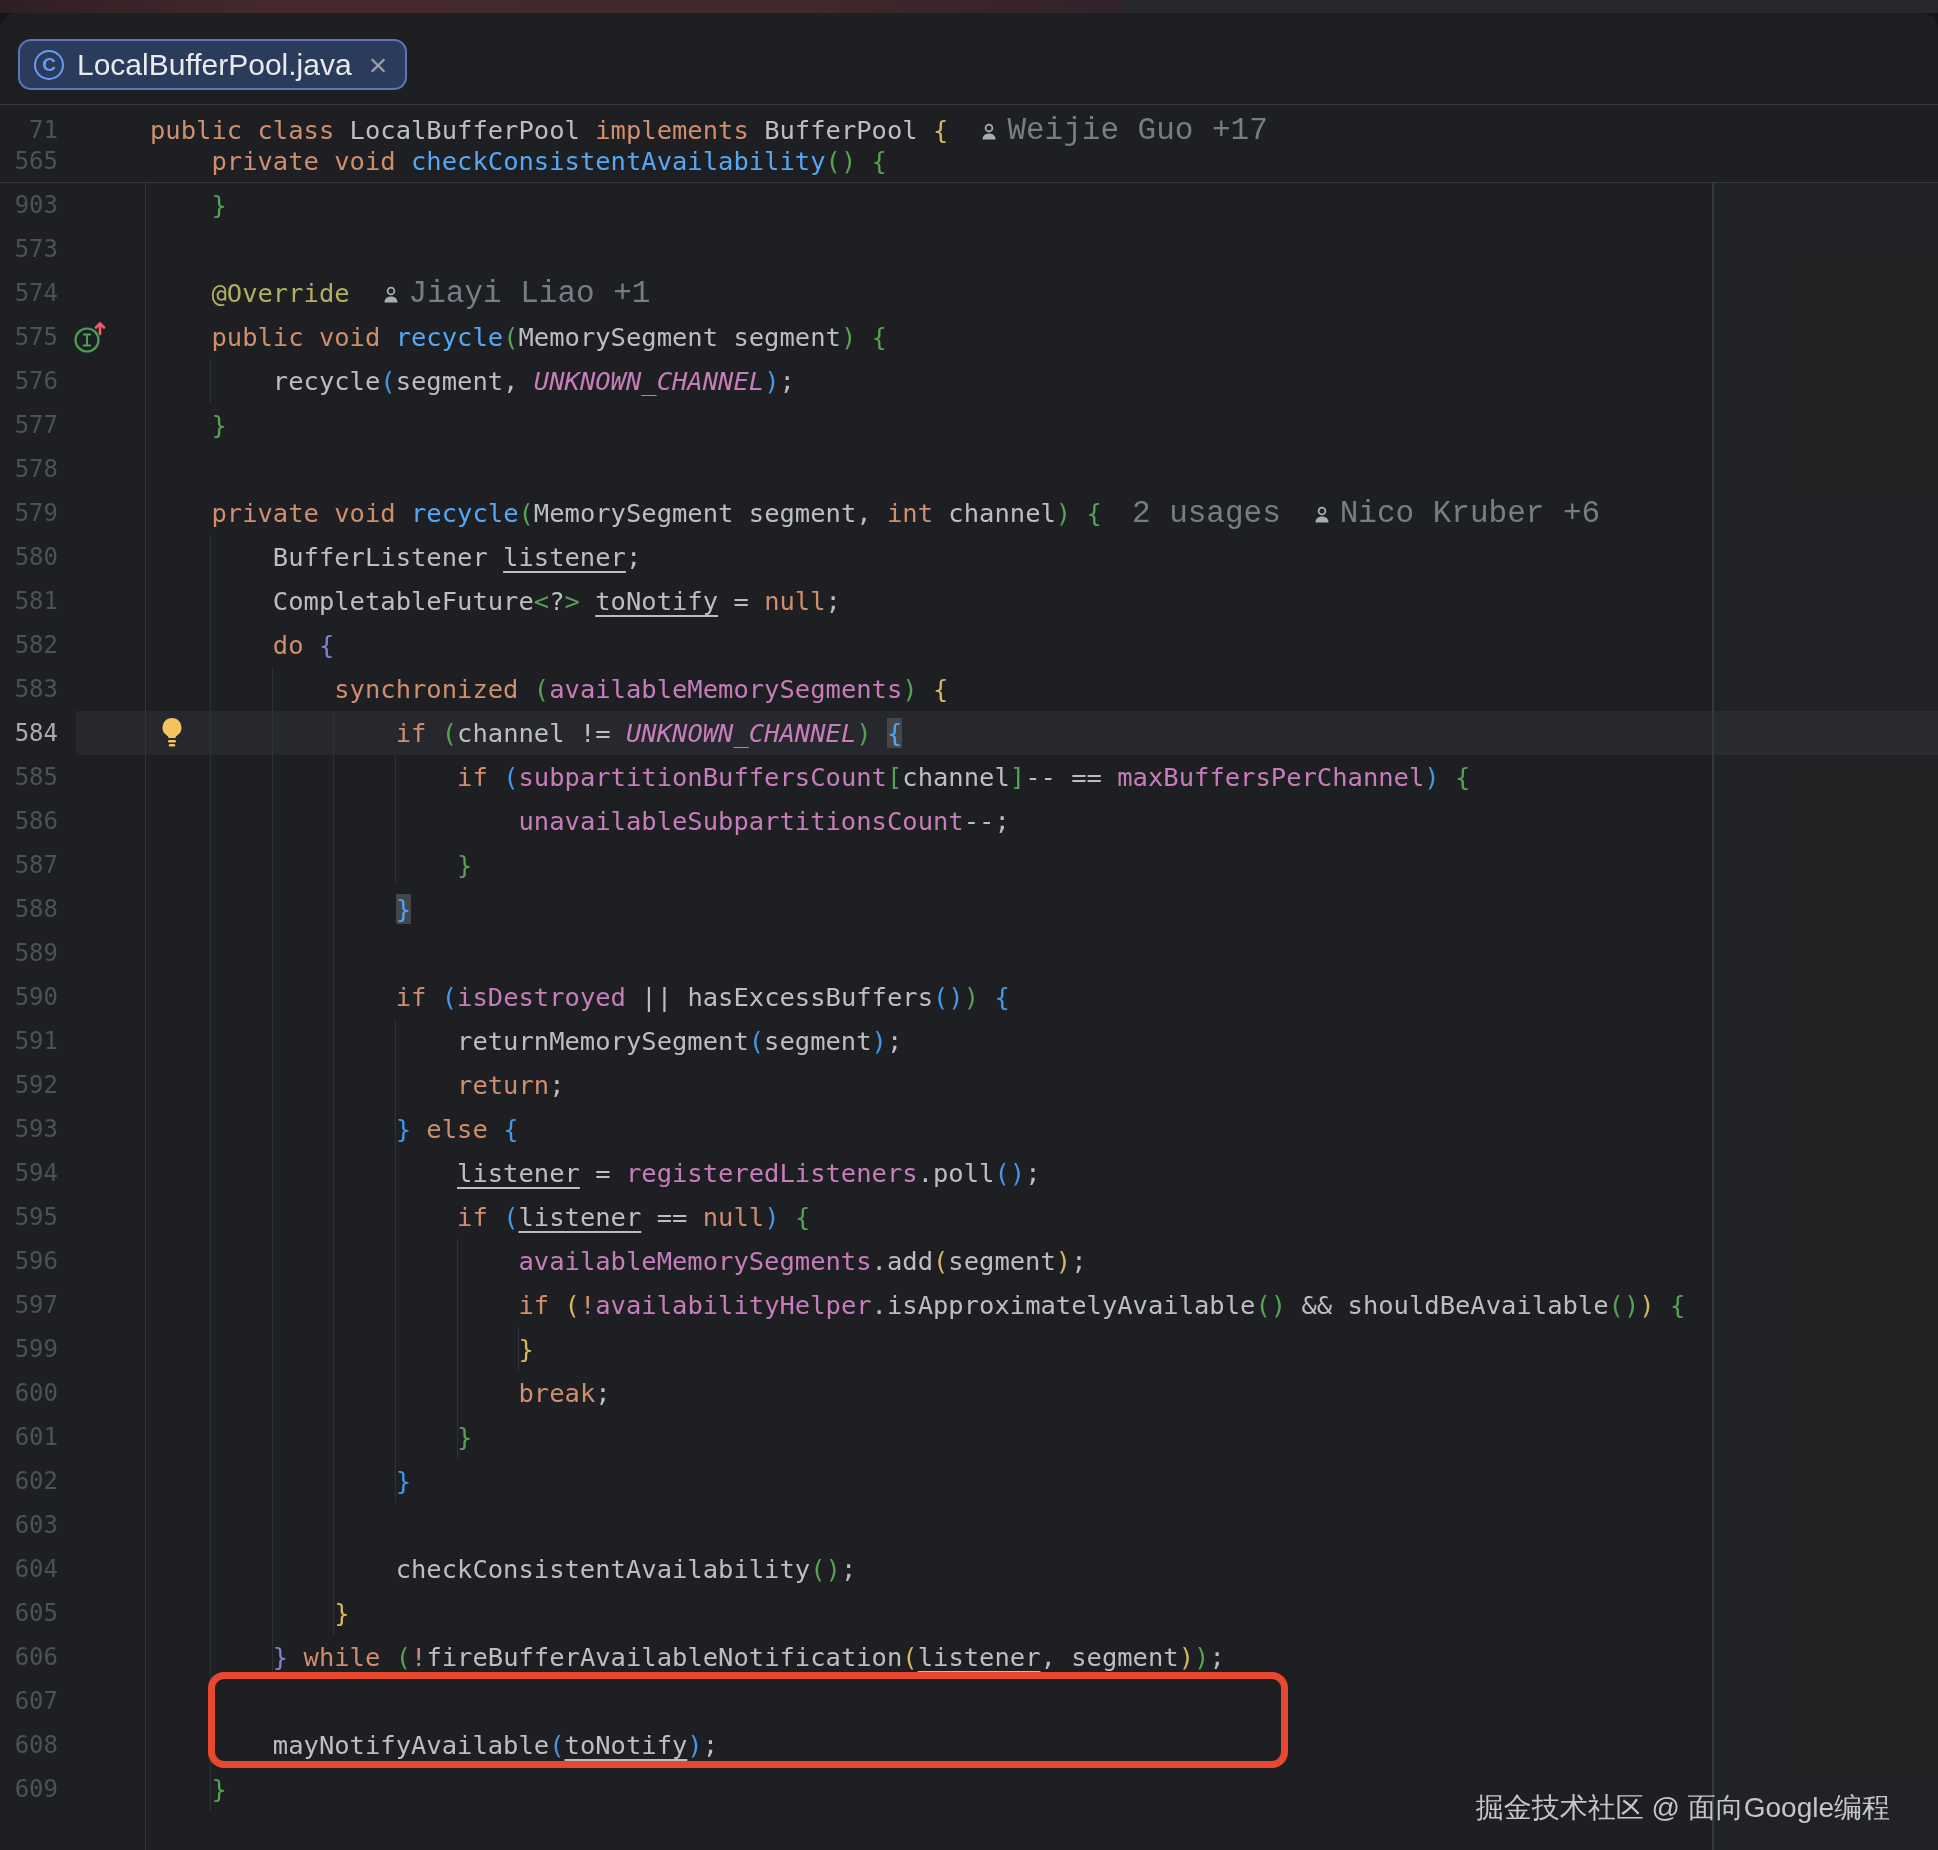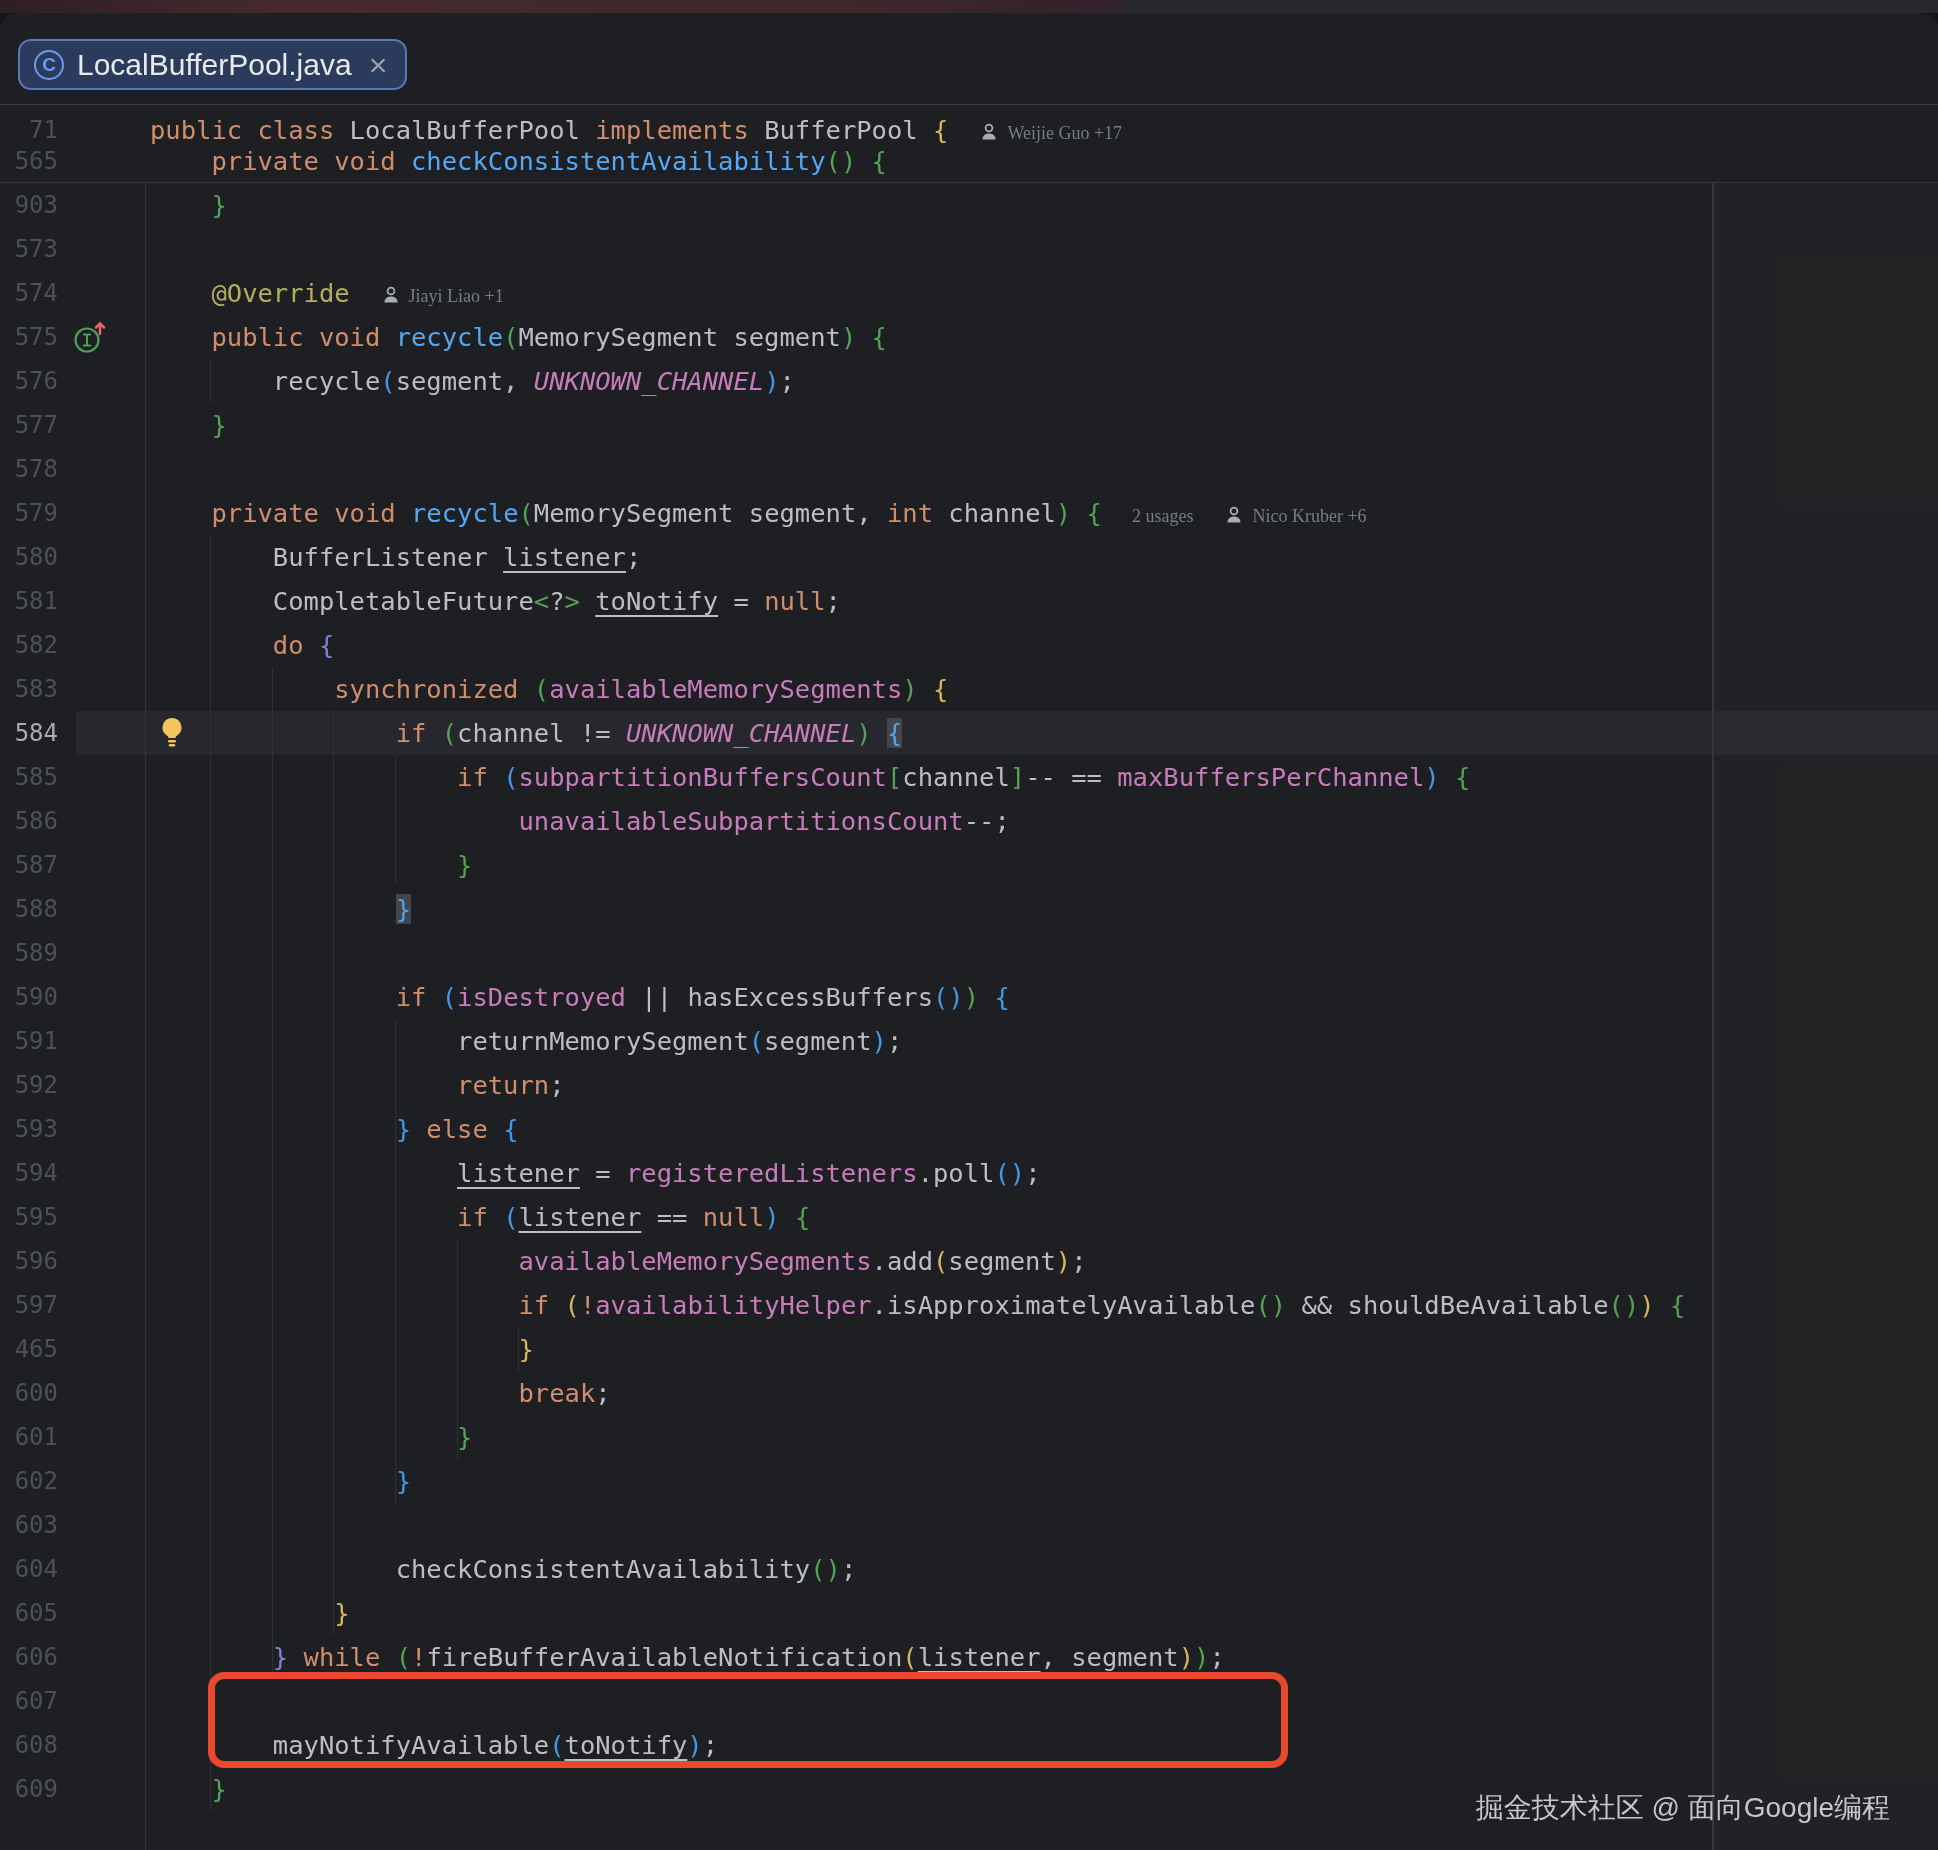--- a/index.html
+++ b/index.html
@@ -43,21 +43,21 @@
   .sg-m{ color:var(--method); }
   .sg-f{ color:var(--field); }
   .sg-c{ color:var(--constant); font-style:italic; }
   .sg-an{ color:var(--annotation); }
   .sg-g{ color:var(--br-green); }
   .sg-y{ color:var(--br-yellow); }
   .sg-b{ color:var(--br-blue); }
   .sg-pw{ color:var(--br-periwinkle); }
   .sg-bh{ color:var(--brace-match-fg); background:var(--brace-match-bg); }
   .sg-tu{ color:var(--plain); text-decoration:underline; text-underline-offset:5px; text-decoration-thickness:1.5px; }
-  .inlay{ font-family:Liberation Serif, serif; font-size:18px; color:var(--inlay); margin-left:30px; }
+  .inlay{ font-family:Liberation Mono, monospace; font-size:31px; color:var(--inlay); margin-left:30px; }
   .inlay svg{ vertical-align:-4px; margin-right:7px; }
   .bulb{ position:absolute; left:14px; top:5px; cursor:pointer; }
   .implicon{ position:absolute; left:-6px; top:1px; cursor:pointer; }
 
   .gutter-sep{ position:absolute; left:145px; top:92px; bottom:0; width:1px; background:var(--gutter-line); }
   .indent-guide{ position:absolute; width:1px; background:var(--indent-guide); z-index:3; }
   .margin-guide{ position:absolute; left:1712px; top:92px; bottom:0; width:1.5px; background:var(--margin-guide); }
   .margin-zone{ position:absolute; left:1713px; top:92px; right:0; bottom:0; background:rgba(255,255,255,0.015); }
 
   .annotation-box{ position:absolute; left:208px; top:1659px; width:1080px; height:96px;
@@ -237,21 +237,21 @@
           <span class="ln">596</span>
           <span class="gut"></span>
           <pre class="code"><span class="sg-t">                        </span><span class="sg-f">availableMemorySegments</span><span class="sg-t">.add</span><span class="sg-y">(</span><span class="sg-t">segment</span><span class="sg-y">)</span><span class="sg-t">;</span></pre>
         </div>
         <div class="row erow">
           <span class="ln">597</span>
           <span class="gut"></span>
           <pre class="code"><span class="sg-t">                        </span><span class="sg-k">if</span><span class="sg-t"> </span><span class="sg-y">(</span><span class="sg-k">!</span><span class="sg-f">availabilityHelper</span><span class="sg-t">.isApproximatelyAvailable</span><span class="sg-g">()</span><span class="sg-t"> &amp;&amp; shouldBeAvailable</span><span class="sg-g">()</span><span class="sg-y">)</span><span class="sg-t"> </span><span class="sg-g">{</span></pre>
         </div>
         <div class="row erow">
-          <span class="ln">465</span>
+          <span class="ln">599</span>
           <span class="gut"></span>
           <pre class="code"><span class="sg-y">                        }</span></pre>
         </div>
         <div class="row erow">
           <span class="ln">600</span>
           <span class="gut"></span>
           <pre class="code"><span class="sg-t">                        </span><span class="sg-k">break</span><span class="sg-t">;</span></pre>
         </div>
         <div class="row erow">
           <span class="ln">601</span>

